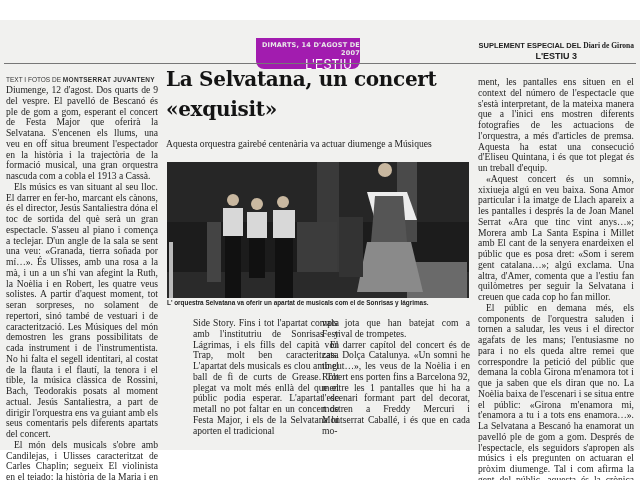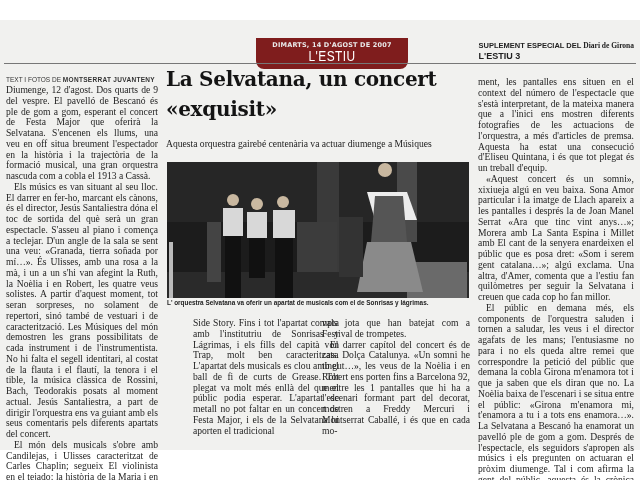--- a/index.html
+++ b/index.html
@@ -1,21 +1,21 @@
 <!DOCTYPE html>
 <html><head>
 <meta charset="utf-8">
 <style>
   html, body { margin:0; padding:0; }
   body { width:640px; height:480px; background:#ffffff; position:relative; overflow:hidden; font-family:"DejaVu Serif", serif; color:#1a1a1a; }
   .page { position:absolute; left:0; top:20px; width:640px; height:430px; background:#f1f1ef; }
-  .hdr-box { position:absolute; left:256px; top:18px; width:152px; height:31px; background:#7f1d1d; border-radius:0 0 8px 8px; text-align:center; color:#fff; font-family:"DejaVu Sans", sans-serif; }
+  .hdr-box { position:absolute; left:256px; top:18px; width:104px; height:31px; background:#a21caf; border-radius:0 0 8px 8px; text-align:right; color:#fff; font-family:"DejaVu Sans", sans-serif; }
   .hdr-date { font-size:6.5px; font-weight:bold; letter-spacing:0.2px; margin-top:3px; color:#e9e9e9; }
   .hdr-section { font-size:14px; font-family:"Liberation Sans", sans-serif; font-weight:normal; transform:scaleX(0.85); letter-spacing:0.5px; margin-top:-1px; }
-  .supl { position:absolute; right:6px; top:20px; text-align:left; font-family:"Liberation Sans", sans-serif; font-size:7.5px; font-weight:bold; color:#222; line-height:11px; }
+  .supl { position:absolute; right:6px; top:20px; text-align:center; font-family:"Liberation Sans", sans-serif; font-size:7.5px; font-weight:bold; color:#222; line-height:11px; }
   .supl .brand { font-family:"Liberation Serif", serif; font-weight:bold; }
   .supl .pg { font-size:9px; }
   .rule { position:absolute; left:4px; right:4px; top:63px; height:1px; background:#777; }
   .credit { position:absolute; left:6px; top:76px; font-family:"Liberation Sans", sans-serif; font-size:6.5px; color:#333; }
   .credit b { letter-spacing:0.3px; }
   .col { position:absolute; font-family:"Liberation Serif", serif; font-size:9.6px; line-height:10.75px; text-align:justify; color:#1e1e1e; }
   .col p { margin:0; text-indent:8px; }
   .col p.first { text-indent:0; }
   .col1 { left:6px; top:85px; width:152px; }
   .col2 { left:168px; top:318px; width:146px;margin-left:25px; }

